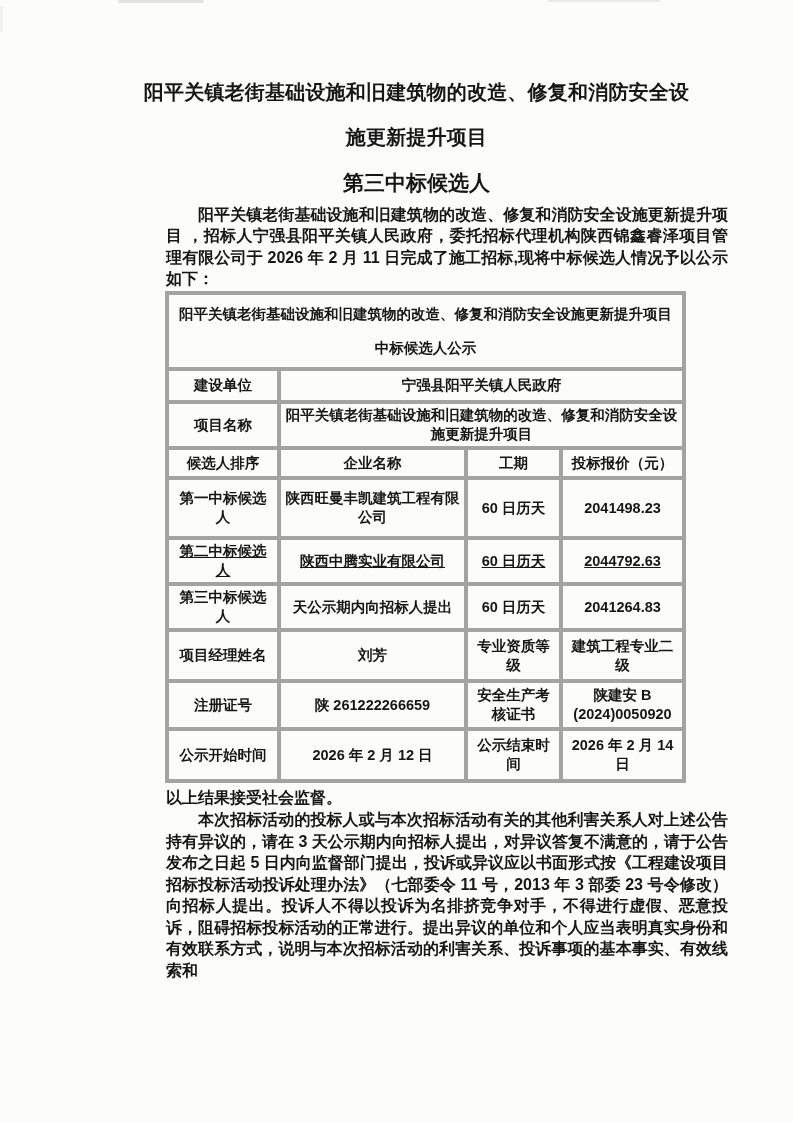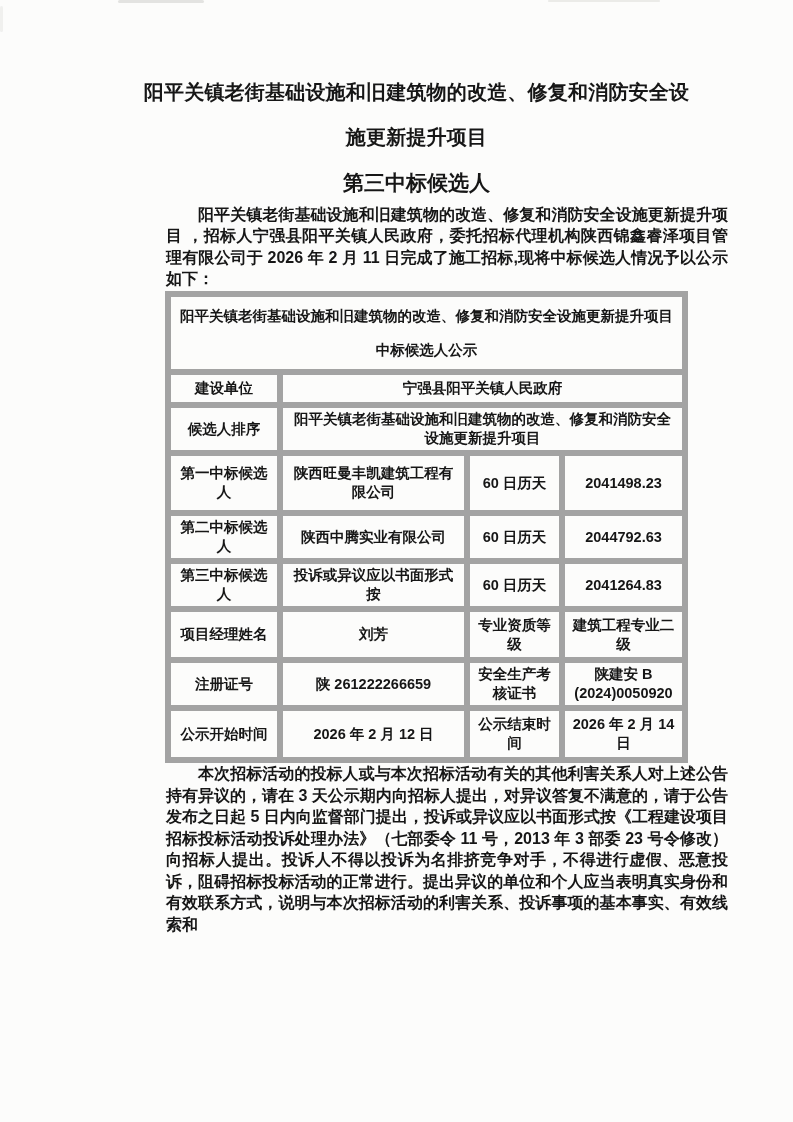--- a/index.html
+++ b/index.html
@@ -42,37 +42,37 @@
   }
   .para.indent{text-indent:2em;}
 
   table.announce{
     margin:2px 0 0 145px;
     width:517px;
     border-collapse:collapse;
     table-layout:fixed;
   }
   table.announce td{
-    border:6px solid #a3a3a3;
+    border:4px solid #a3a3a3;
     font-size:14.5px;font-weight:bold;
     text-align:center;vertical-align:middle;
     padding:2px 4px;
     overflow:hidden;
   }
   td.tbl-title{
     font-size:19px;font-weight:bold;
     line-height:34px;
     padding:0 14px;
   }
   tr.r-title{height:72px;}
   tr.r1{height:33px;}
   tr.r2{height:39px;}
   tr.r3{height:30px;}
   tr.r4{height:60px;}
-  tr.r5{height:40px;}
+  tr.r5{height:40px;text-decoration:underline;}
   tr.r6{height:46px;}
   tr.r7{height:47px;}
   tr.r8{height:51px;}
   tr.r9{height:48px;}
   tr.r10{height:52px;}
   td.left{text-align:left;}
   td.proj-name{text-align:left;padding:2px 2px 2px 4px;line-height:19px;}
   td.tight{padding:2px 1px;}
   td.cell-lh{line-height:19px;}
 </style>
@@ -99,38 +99,44 @@
     </colgroup>
     <tbody>
         <tr class="r-title">
       <td class="tbl-title" colspan="4">阳平关镇老街基础设施和旧建筑物的改造、修复和消防安全设施更新提升项目中标候选人公示</td>
     </tr>
     <tr class="r1">
       <td>建设单位</td>
       <td colspan="3">宁强县阳平关镇人民政府</td>
     </tr>
     <tr class="r2">
+      <td>项目名称</td>
+      <td colspan="3" class="proj-name">阳平关镇老街基础设施和旧建筑物的改造、修复和消防安全设施更新提升项目</td>
+    </tr>
+    <tr class="r3">
       <td>候选人排序</td>
-      <td colspan="3" class="proj-name">阳平关镇老街基础设施和旧建筑物的改造、修复和消防安全设施更新提升项目</td>
+      <td>企业名称</td>
+      <td>工期</td>
+      <td>投标报价（元）</td>
     </tr>
     <tr class="r4">
       <td>第一中标候选人</td>
       <td class="cell-lh">陕西旺曼丰凯建筑工程有限公司</td>
       <td>60 日历天</td>
       <td>2041498.23</td>
     </tr>
     <tr class="r5">
       <td>第二中标候选人</td>
       <td class="left">陕西中腾实业有限公司</td>
       <td>60 日历天</td>
       <td>2044792.63</td>
     </tr>
     <tr class="r6">
       <td>第三中标候选人</td>
-      <td class="left">投诉或异议应以书面形式按</td>
+      <td class="left">天公示期内向招标人提出</td>
       <td>60 日历天</td>
       <td>2041264.83</td>
     </tr>
     <tr class="r8">
       <td>项目经理姓名</td>
       <td>刘芳</td>
       <td class="cell-lh">专业资质等级</td>
       <td class="left tight">建筑工程专业二级</td>
     </tr>
     <tr class="r9">
@@ -141,16 +147,17 @@
     </tr>
     <tr class="r10">
       <td>公示开始时间</td>
       <td>2026 年 2 月 12 日</td>
       <td class="cell-lh">公示结束时间</td>
       <td class="cell-lh">2026 年 2 月 14 日</td>
     </tr>
   </tbody>
     </table>
 
+  <p class="para" style="margin-top:4px;line-height:22px;">以上结果接受社会监督。</p>
 
   <p class="para indent" style="margin-top:0;line-height:21.5px;">本次招标活动的投标人或与本次招标活动有关的其他利害关系人对上述公告持有异议的，请在 3 天公示期内向招标人提出，对异议答复不满意的，请于公告发布之日起 5 日内向监督部门提出，投诉或异议应以书面形式按《工程建设项目招标投标活动投诉处理办法》（七部委令 11 号，2013 年 3 部委 23 号令修改）向招标人提出。投诉人不得以投诉为名排挤竞争对手，不得进行虚假、恶意投诉，阻碍招标投标活动的正常进行。提出异议的单位和个人应当表明真实身份和有效联系方式，说明与本次招标活动的利害关系、投诉事项的基本事实、有效线索和</p>
 
 </div>
 
 </body></html>

